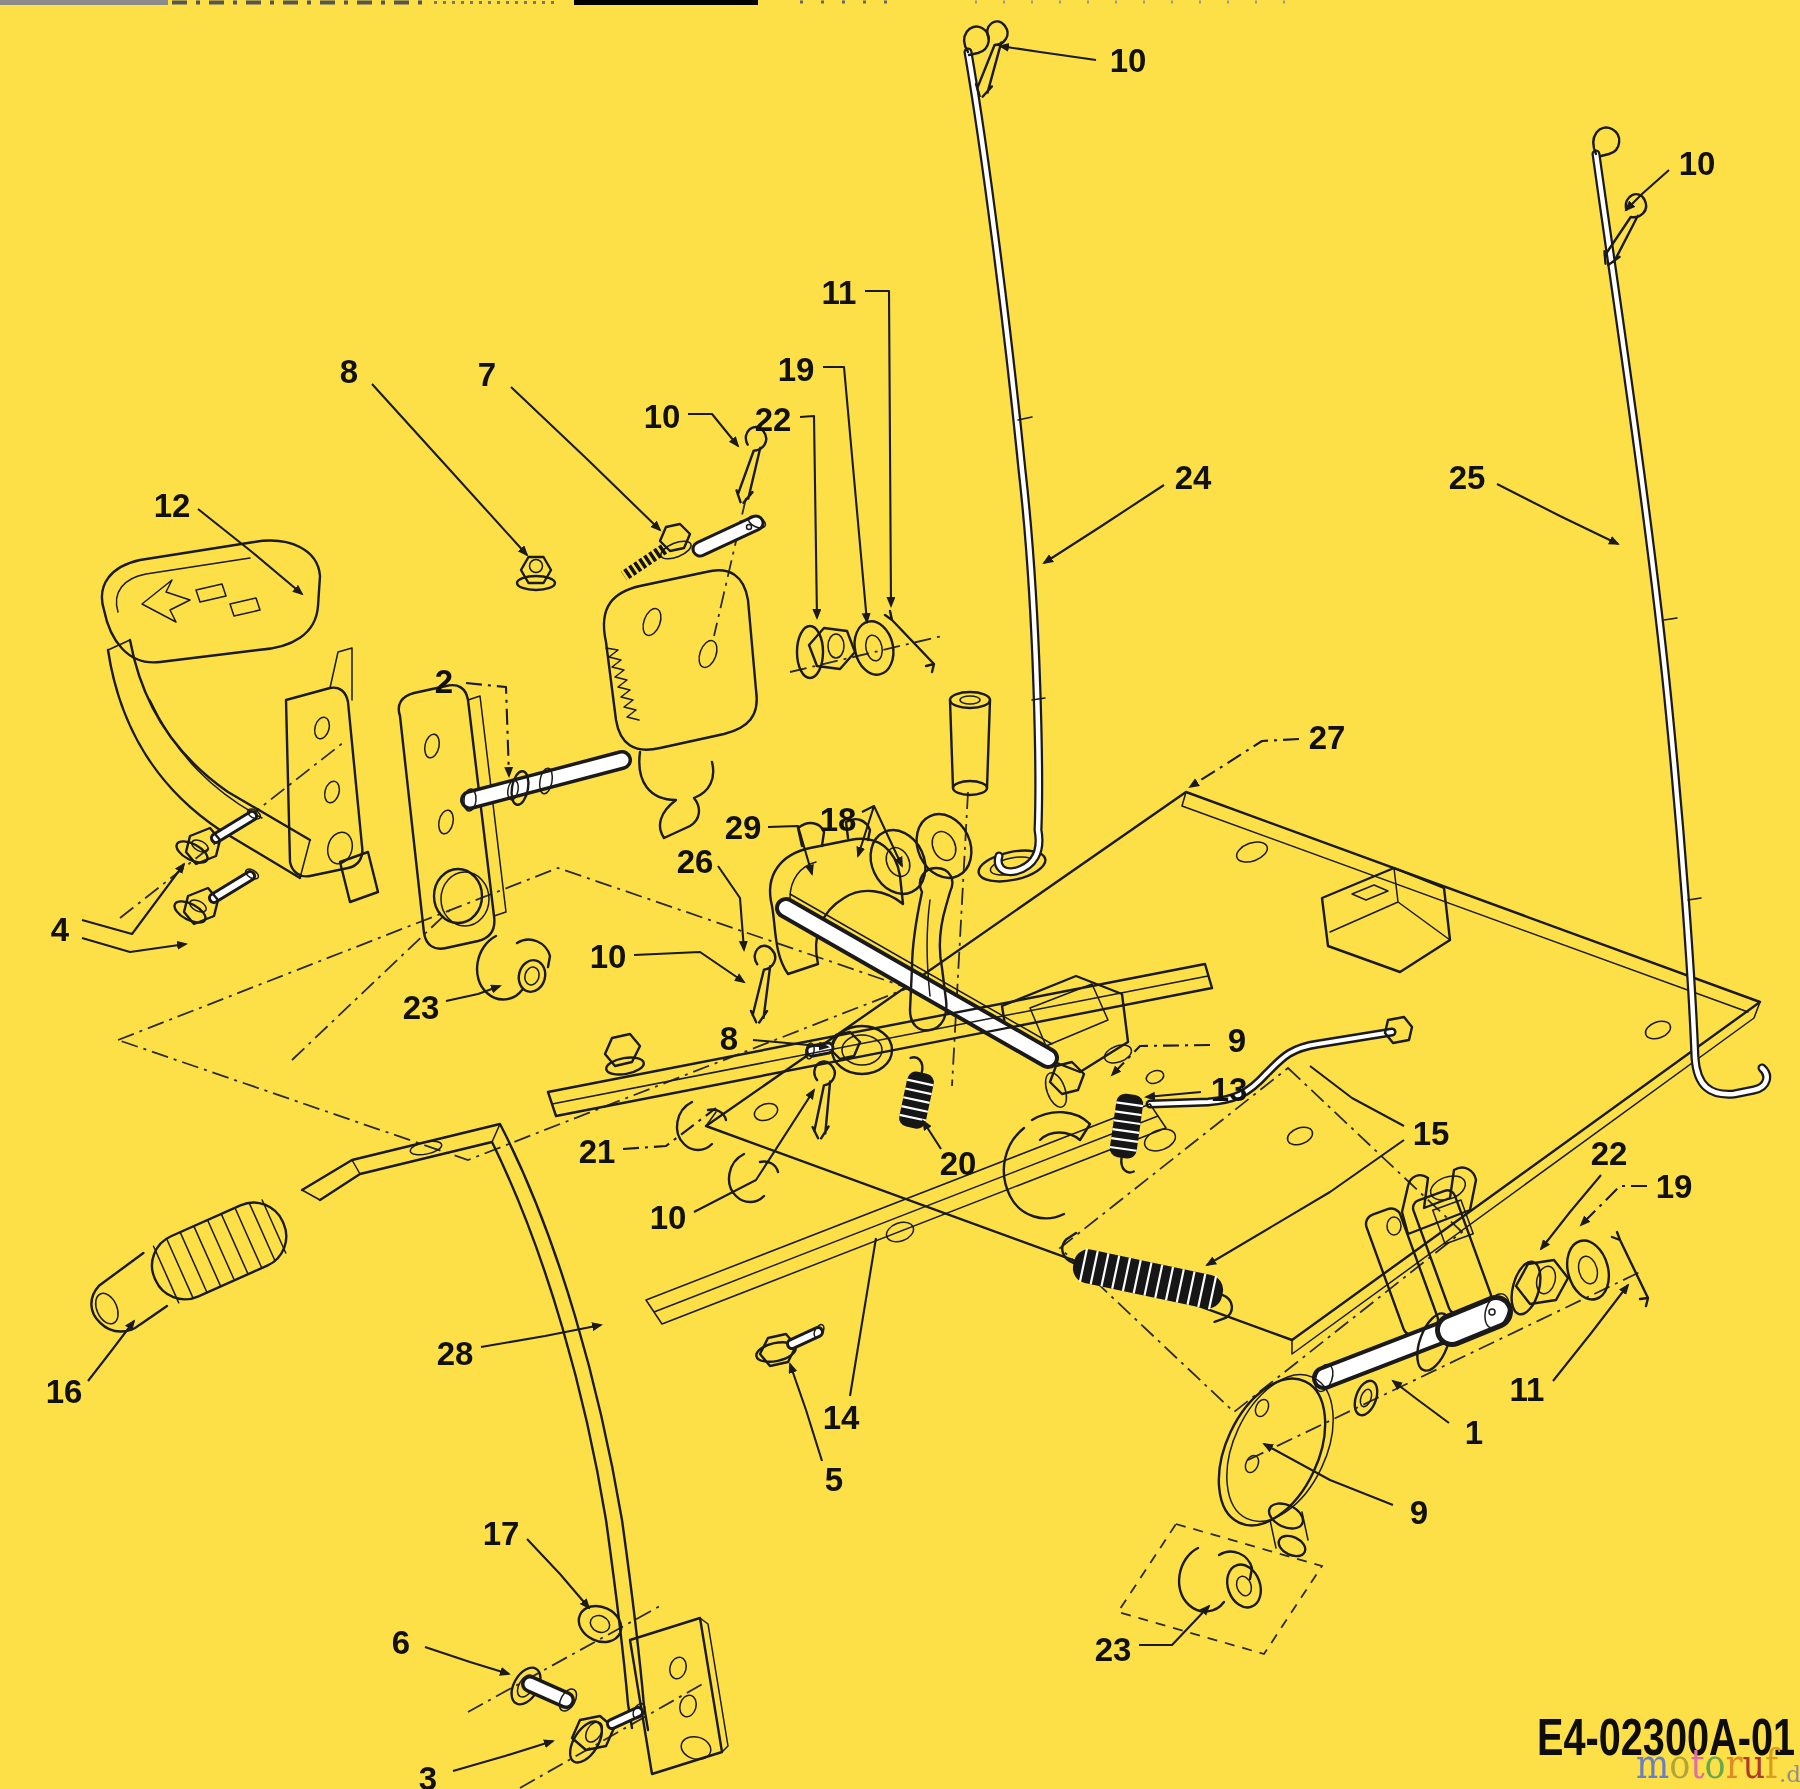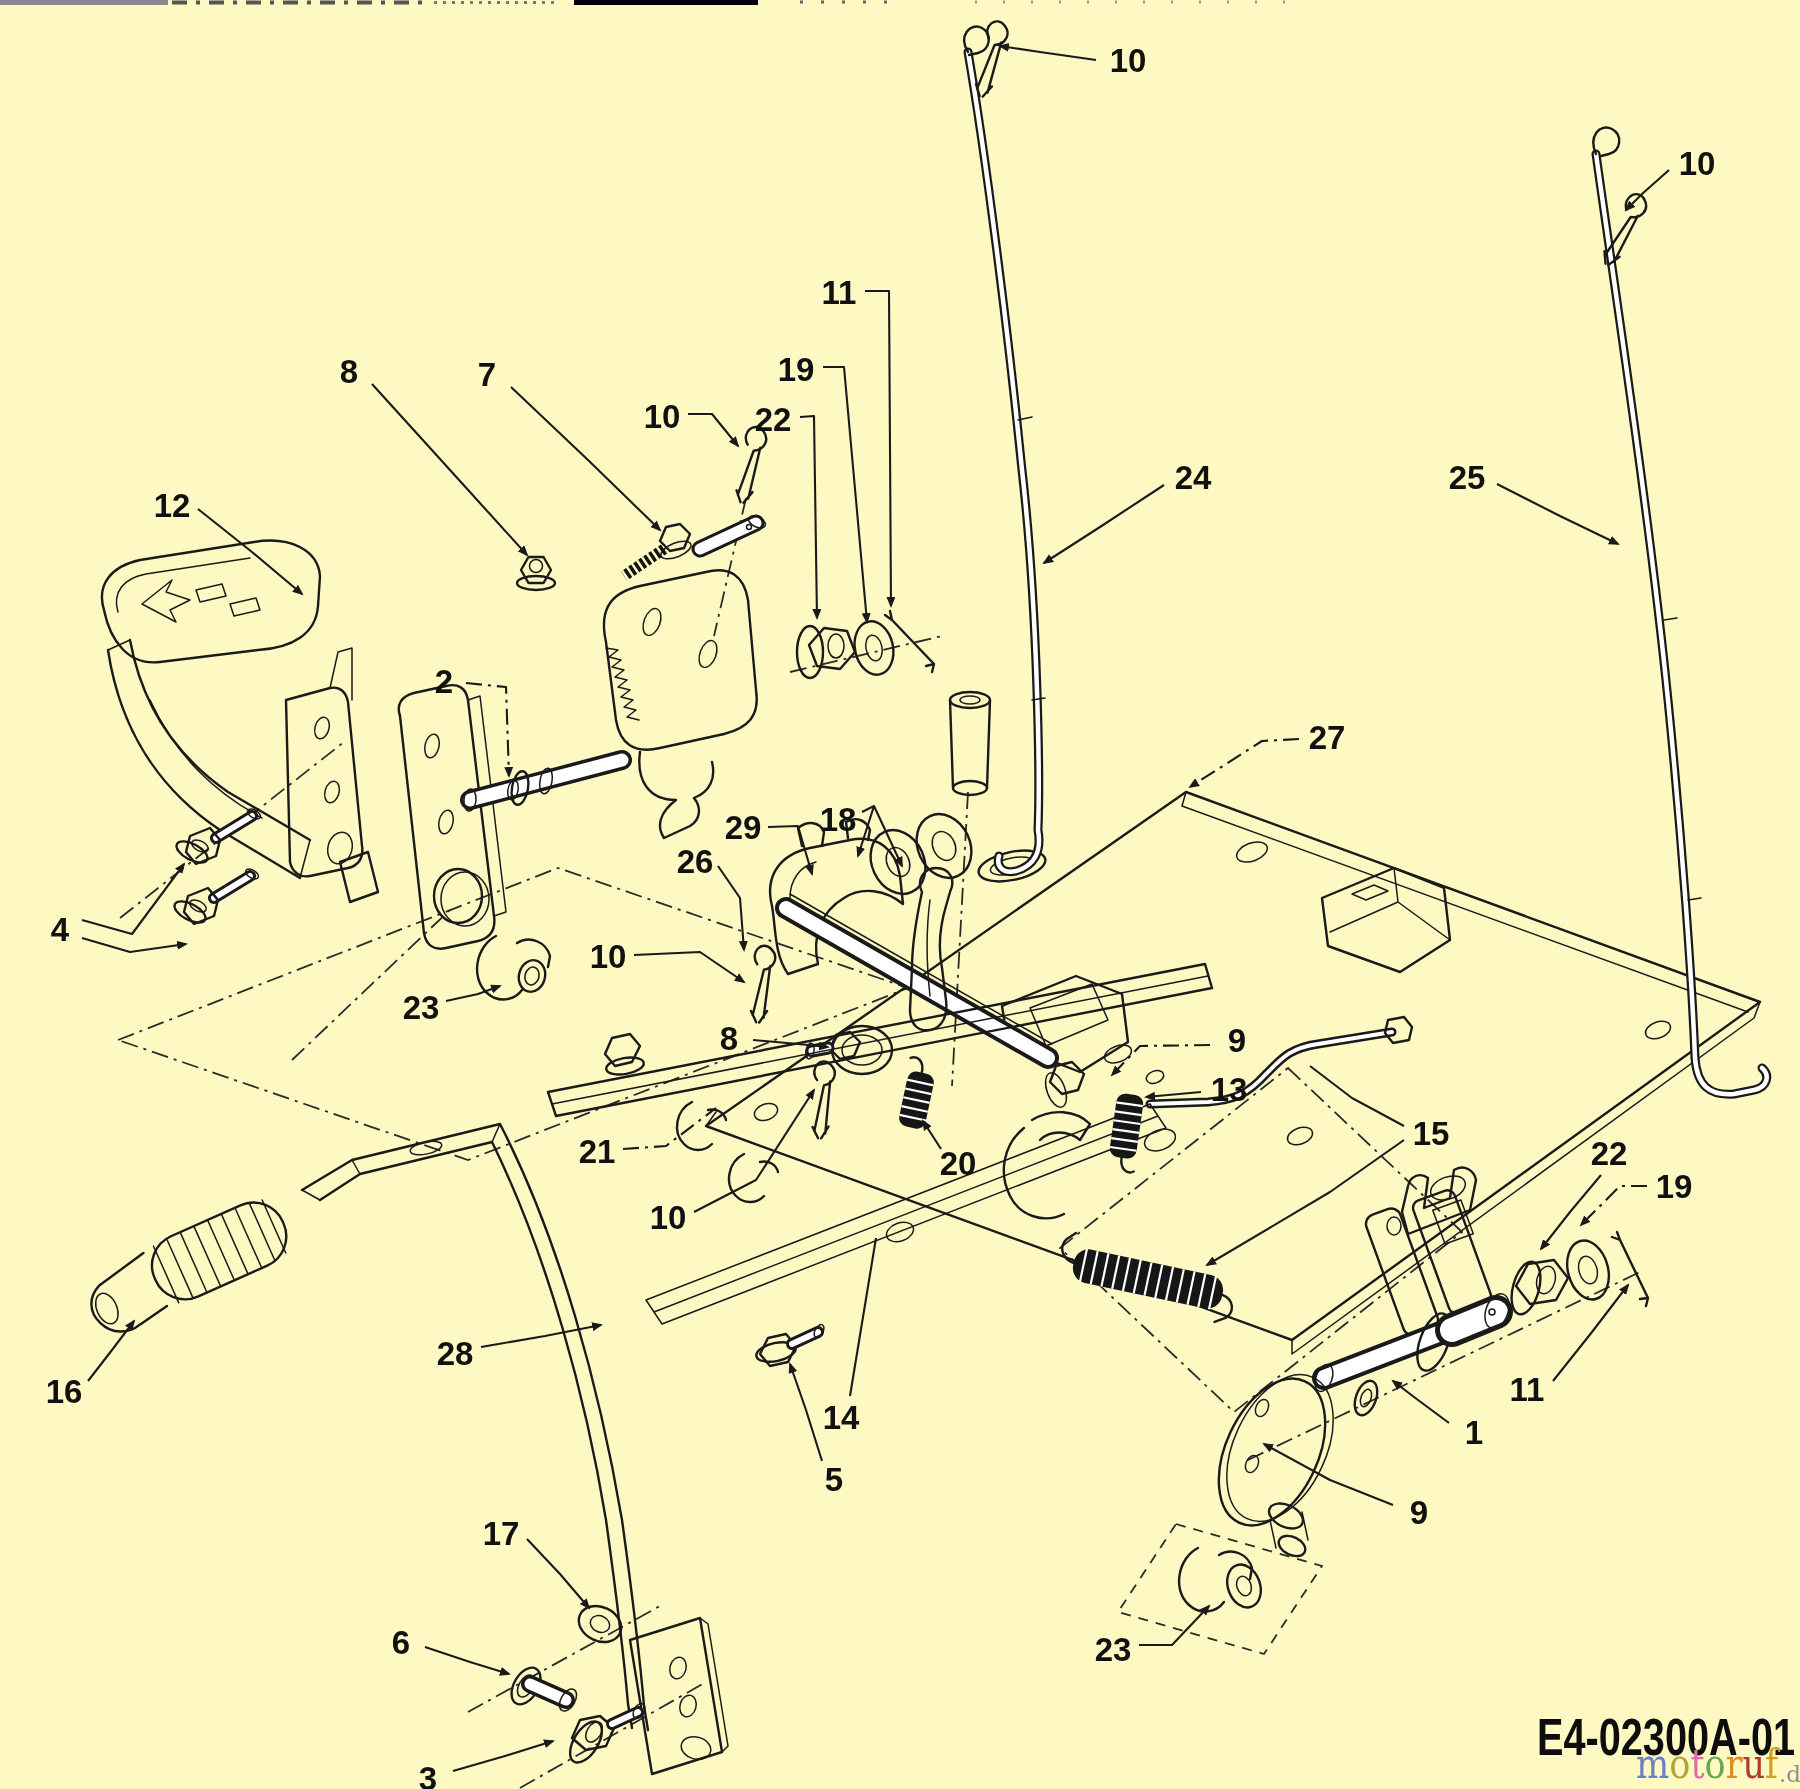--- a/index.html
+++ b/index.html
@@ -1,16 +1,16 @@
 <!DOCTYPE html>
 <html><head>
 <meta charset="utf-8">
 <style>
   html,body{margin:0;padding:0;background:#ffffff;}
-  .stage{position:relative;width:1800px;height:1789px;background:#fef9c3;overflow:hidden;
+  .stage{position:relative;width:1800px;height:1789px;background:#fde047;overflow:hidden;
          font-family:"Liberation Sans", sans-serif;}
   svg{position:absolute;left:0;top:0;}
   .ln{fill:none;stroke:#1a1a1a;stroke-width:2.4;stroke-linecap:round;stroke-linejoin:round;}
   .thin{fill:none;stroke:#1a1a1a;stroke-width:1.5;stroke-linecap:round;stroke-linejoin:round;}
   .tubeO{fill:none;stroke:#1a1a1a;stroke-linecap:round;stroke-linejoin:round;}
   .tubeI{fill:none;stroke:#ffffff;stroke-linecap:round;stroke-linejoin:round;}
   .blk{fill:#161616;stroke:none;}
   .hatch{stroke:#ffffff;stroke-width:2.2;fill:none;}
   .dd{fill:none;stroke:#2a2a2a;stroke-width:1.8;stroke-dasharray:17 6 3 6;}
   .dsh{fill:none;stroke:#2a2a2a;stroke-width:1.8;stroke-dasharray:10 8;}

